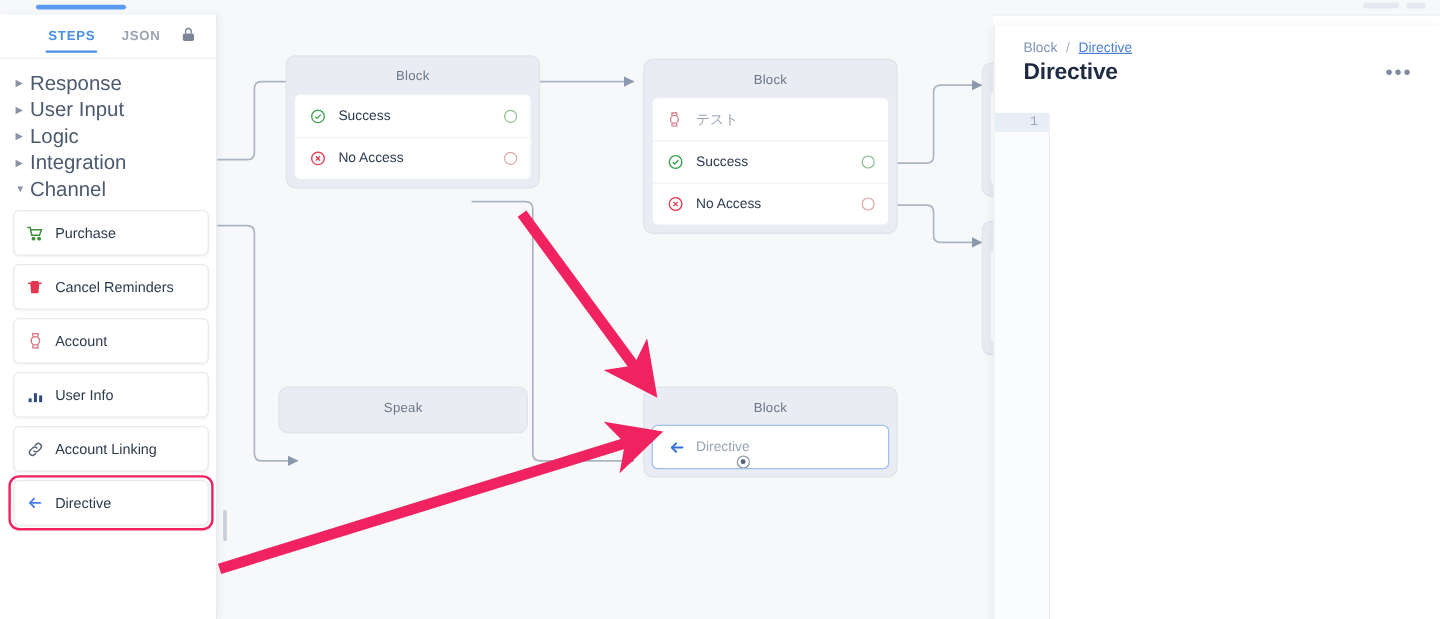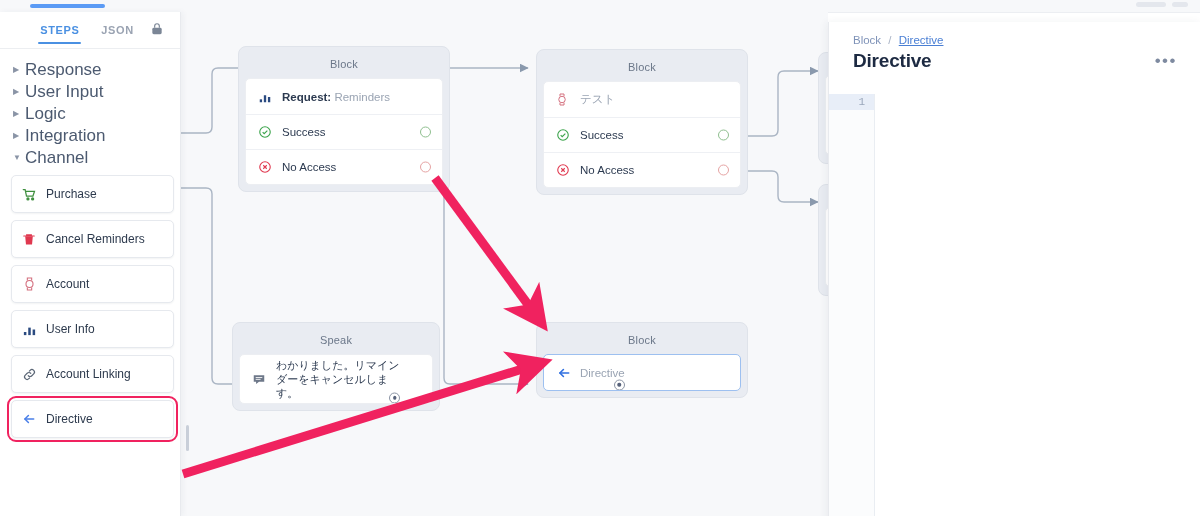--- a/index.html
+++ b/index.html
@@ -223,30 +223,20 @@
       </g>
     </svg>
 
     <div class="drag-handle"></div>
 
     <div class="node" style="left:58px;top:34px;width:212px;">
       <div class="node-title">Block</div>
       <div class="node-body">
         <div class="node-row">
           <span class="ri">
-            <svg width="14" height="14" viewBox="0 0 24 24">
-              <rect x="3" y="16" width="4" height="5" fill="#2a4a80"></rect>
-              <rect x="10" y="9" width="4" height="12" fill="#2a4a80"></rect>
-              <rect x="17" y="12" width="4" height="9" fill="#2a4a80"></rect>
-            </svg>
-          </span>
-          <span class="rl"><b>Request:</b> <span class="muted">Reminders</span></span>
-        </div>
-        <div class="node-row">
-          <span class="ri">
             <svg width="14" height="14" viewBox="0 0 24 24" fill="none" stroke="#3aa34a" stroke-width="1.9">
               <circle cx="12" cy="12" r="9"></circle>
                 <path d="M8 12.3l2.6 2.6L16 9.5"></path>
             </svg>
           </span>
           <span class="rl">Success</span>
           <span class="port"></span>
         </div>
         <div class="node-row">
           <span class="ri">
@@ -291,32 +281,20 @@
             </svg>
           </span>
           <span class="rl">No Access</span>
           <span class="port red"></span>
         </div>
       </div>
     </div>
 
     <div class="node" style="left:52px;top:310px;width:208px;">
       <div class="node-title">Speak</div>
-      <div class="node-body">
-        <div class="node-row" style="height:48px;align-items:center;">
-          <span class="ri">
-            <svg width="14" height="14" viewBox="0 0 24 24">
-              <path d="M3 5.5h18v11H12l-5 4v-4H3z" fill="#6e7889"></path>
-              <path d="M7 9.5h10M7 12.6h7" stroke="#fff" stroke-width="1.5" stroke-linecap="round"></path>
-            </svg>
-          </span>
-          <span class="rl two" style="max-width:124px;">わかりました。リマインダーをキャンセルします。</span>
-          <span class="port solid"></span>
-        </div>
-      </div>
     </div>
 
     <div class="node selected" style="left:356px;top:310px;width:212px;">
       <div class="node-title">Block</div>
       <div class="node-body">
         <div class="node-row">
           <span class="ri">
             <svg width="16" height="14" viewBox="0 0 24 24" fill="none" stroke="#2f6fe0" stroke-width="2.8" stroke-linecap="round" stroke-linejoin="round">
               <path d="M20 12H5"></path>
                 <path d="M11 6l-6 6 6 6"></path>

